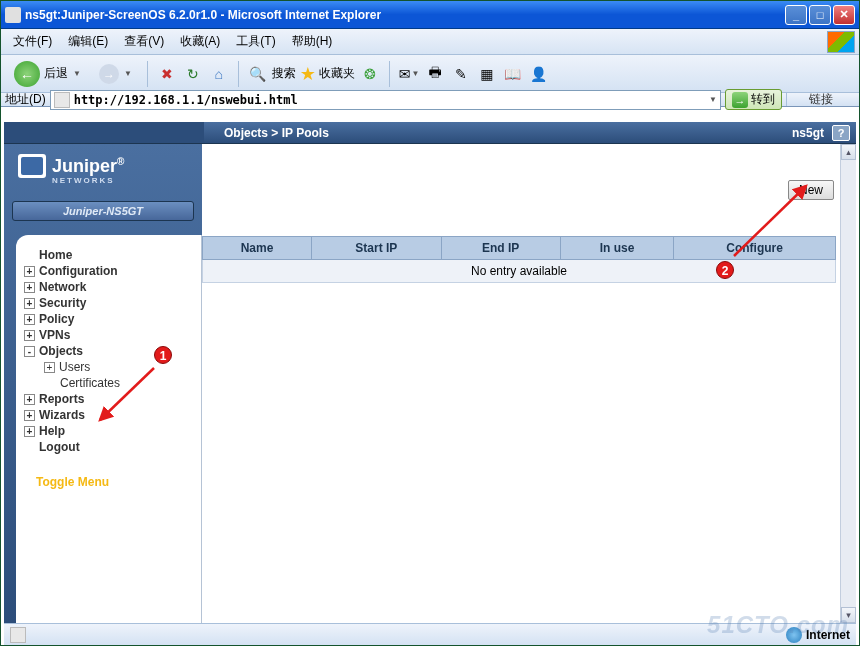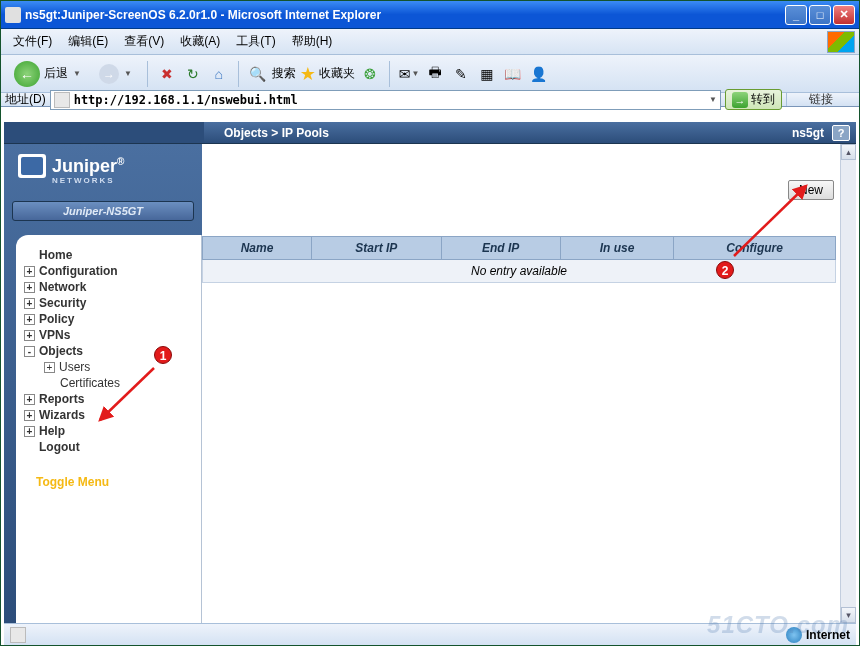--- a/index.html
+++ b/index.html
@@ -67,21 +67,21 @@
 
 .nav { background: #fff; margin: 8px 0 0 12px; border-top-left-radius: 12px; flex: 1; padding: 12px 12px 12px 8px; border-right: 1px solid #b5c3d5; }
 .nav-item { display: flex; align-items: center; gap: 4px; padding: 1px 0; color: #333; font-weight: bold; cursor: pointer; }
 .nav-item.sub { font-weight: normal; padding-left: 20px; color: #333; }
 .nav-item.sub2 { font-weight: normal; padding-left: 36px; color: #333; }
 .nav-exp { width: 11px; height: 11px; border: 1px solid #888; font-size: 10px; line-height: 9px; text-align: center; background: #fff; color: #333; }
 .nav-noexp { width: 11px; }
 .toggle { color: #f5b914; font-weight: bold; padding: 20px 0 0 12px; cursor: pointer; }
 
 .main { flex: 1; background: #fff; position: relative; }
-.main-inner { position: absolute; top: 36px; left: 0; right: 20px; font-style: italic; }
+.main-inner { position: absolute; top: 36px; left: 0; right: 20px; }
 .new-btn { position: absolute; top: 36px; right: 22px; padding: 2px 10px; background: linear-gradient(#f7f7f7,#dcdcdc); border: 1px solid #888; border-radius: 2px; font-size: 12px; cursor:pointer;}
 .data-table { width: 100%; margin-top: 56px; border-collapse: collapse; }
 .data-table th { background: #b8cce4; border: 1px solid #8ba5c5; padding: 4px 8px; font-weight: bold; color: #1c3550; font-size: 12px;}
 .data-table td { border: 1px solid #c5d2e3; padding: 4px 8px; text-align: center; background: #eef2f8; font-size: 12px;}
 
 
 .statusbar { position: absolute; bottom: 0; left: 3px; right: 3px; height: 22px; background: linear-gradient(#eef3fb,#d4e2f3); border-top: 1px solid #a8bfda; display: flex; align-items: center; padding: 0 6px; gap: 4px; font-weight: bold; }
 .statusbar .page-icon { width: 16px; height: 16px; background: #e8e8e8; border: 1px solid #bbb; }
 .statusbar .spacer { flex: 1; }
 .zone-icon { width: 16px; height: 16px; background: radial-gradient(#7fc3f0,#2a7fbf); border-radius: 50%; }

